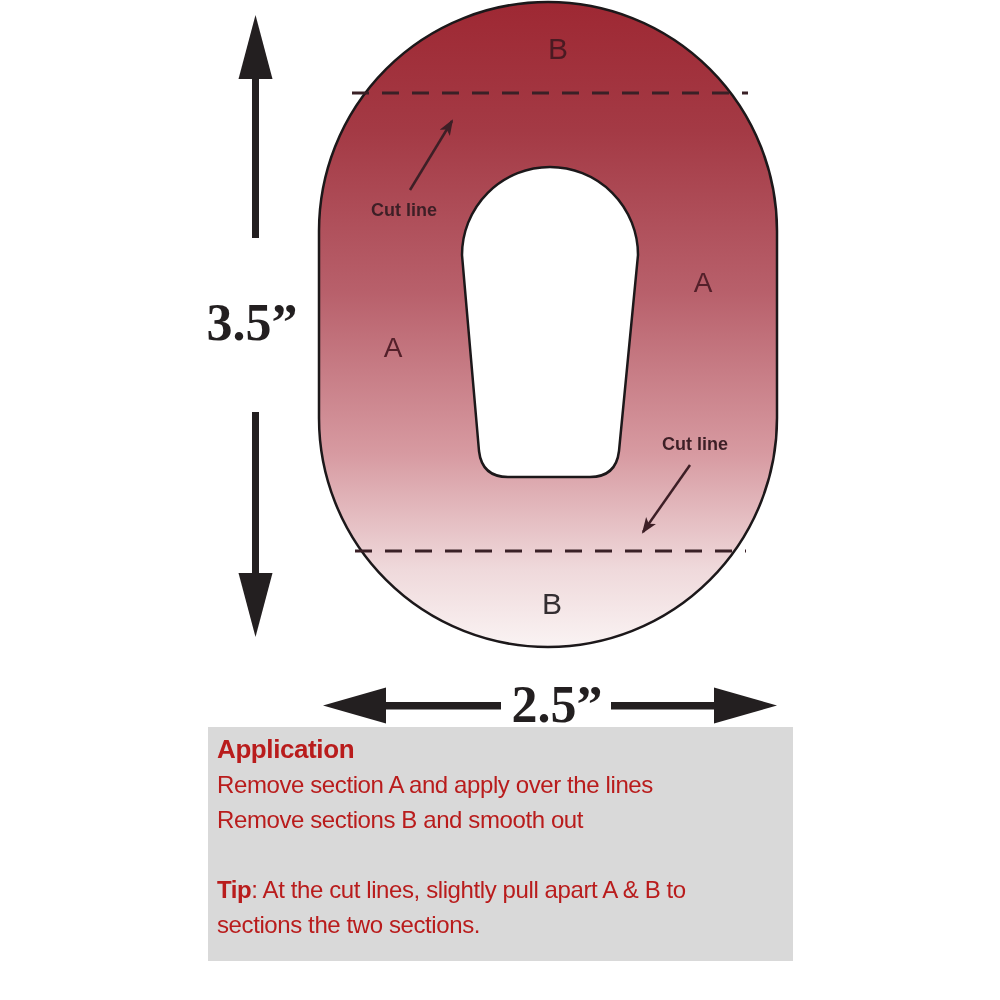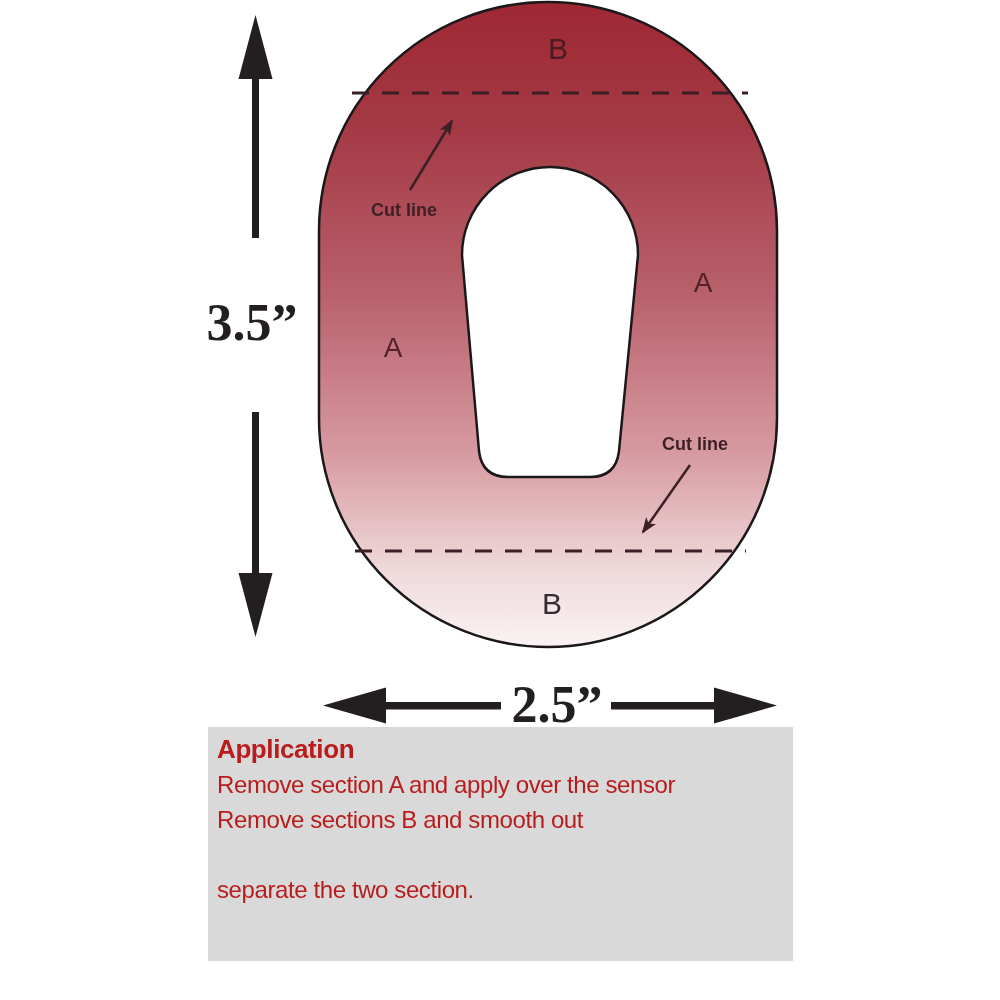--- a/index.html
+++ b/index.html
@@ -65,17 +65,18 @@
     <polygon points="323,705.5 386,687.5 386,723.5"></polygon>
     <rect x="384" y="702" width="117" height="7.5"></rect>
     <text class="dim-text" x="557" y="722" text-anchor="middle">2.5”</text>
     <rect x="611" y="702" width="104" height="7.5"></rect>
     <polygon points="777,705.5 714,687.5 714,723.5"></polygon>
   </g>
 </svg>
 
 <div id="instructions-box">
   <p class="title">Application</p>
-  <p>Remove section A and apply over the sensor</p>
+  <p>Remove section A and apply over the lines</p>
   <p>Remove sections B and smooth out</p>
   <p class="spacer"></p>
-  <p>separate the two section.</p>
+  <p><b>Tip</b><span>: At the cut lines, slightly pull apart A &amp; B to</span></p>
+  <p>sections the two sections.</p>
 </div>
 
 </body></html>

